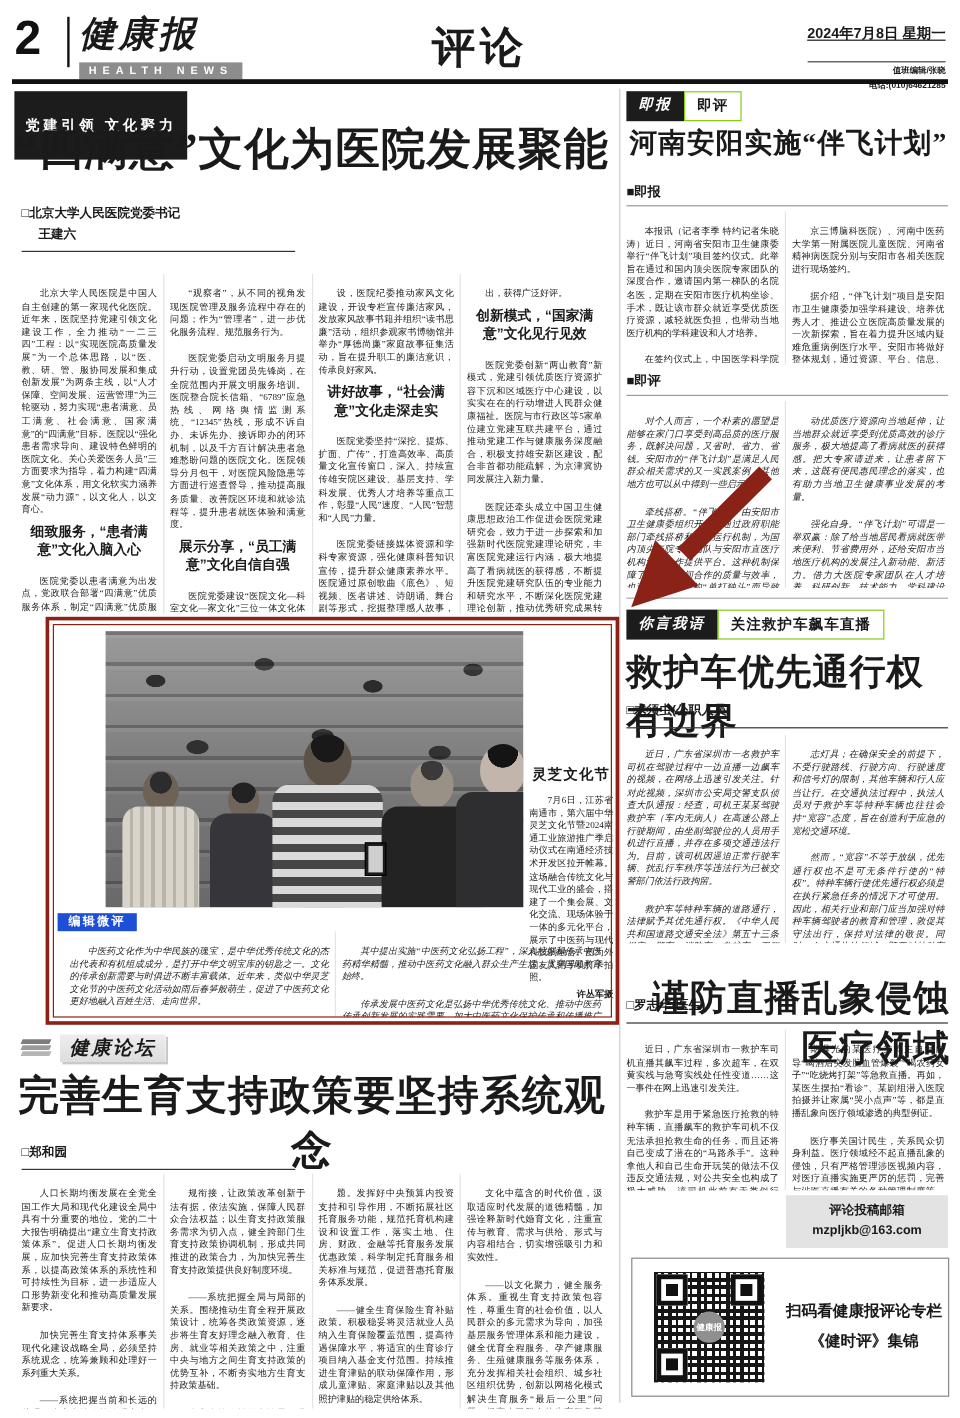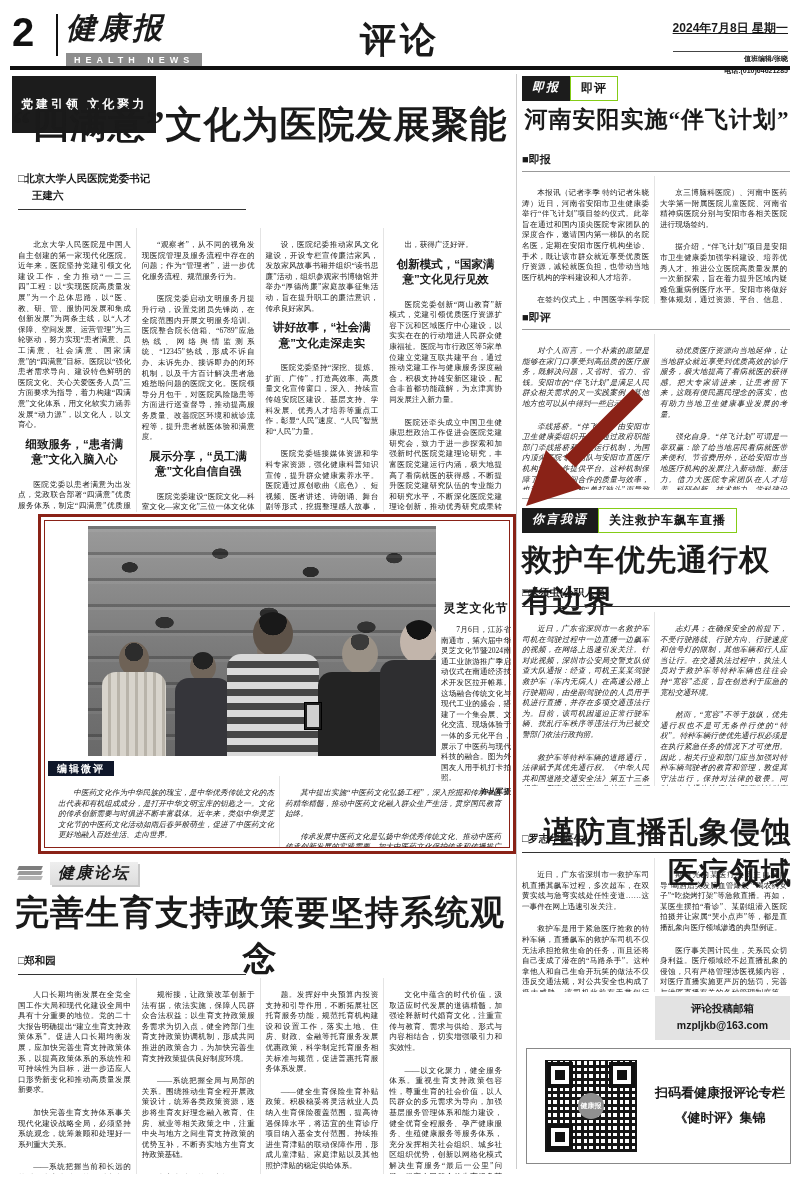--- a/index.html
+++ b/index.html
@@ -46,24 +46,24 @@
     linear-gradient(180deg,#9a9a9a,#777 60%,#696969);
     overflow:hidden;}
   .person{position:absolute;bottom:0;}
   .person .head{position:absolute;left:50%;transform:translateX(-50%);border-radius:50%;}
   .person .body{position:absolute;bottom:0;left:0;right:0;border-radius:14px 14px 0 0;}
   .phone{position:absolute;background:#1d1d1d;border:1px solid #000;}
   .phone::after{content:"";position:absolute;inset:2px;background:#cfcfcf;}
   
   .redbox{border:3px solid #8a2217;outline:1px solid #8a2217;outline-offset:-7px;pointer-events:none;}
   
-  .cap-title{font:bold 12px "Liberation Sans",sans-serif;text-align:center;letter-spacing:1px;}
+  .cap-title{font:bold 12px "Liberation Sans",sans-serif;text-align:center;letter-spacing:1px;margin-top:37px;}
   .cap-text{font-size:7.6px;line-height:10.6px;text-align:justify;text-indent:2em;margin-top:8px;}
   .cap-credit{font:bold 7.6px "Liberation Sans",sans-serif;text-align:right;margin-top:3px;}
-  .microtag{background:#0f172a;color:#fff;font:bold 10px "Liberation Sans",sans-serif;padding:2px 9px;letter-spacing:2px;}
+  .microtag{background:#1d4ed8;color:#fff;font:bold 10px "Liberation Sans",sans-serif;padding:2px 9px;letter-spacing:2px;}
   
   .forumlbl{display:flex;align-items:center;gap:6px;}
   .booksicon{width:26px;height:16px;position:relative;}
   .booksicon span{position:absolute;left:0;width:24px;height:4px;background:#9b9b9b;transform:skewX(-24deg);}
   .booksicon span:nth-child(1){top:0;background:#7d7d7d;}
   .booksicon span:nth-child(2){top:5px;}
   .booksicon span:nth-child(3){top:10px;background:#b5b5b5;}
   .forumlbl .t{font:italic 900 16px "Liberation Serif",serif;letter-spacing:2px;background:linear-gradient(180deg,#eee,#ddd);padding:1px 8px;box-shadow:2px 2px 0 #c9c9c9;}
   
   .mailbox{background:#e3e3e3;text-align:center;font-family:"Liberation Sans",sans-serif;padding-top:6px;}

